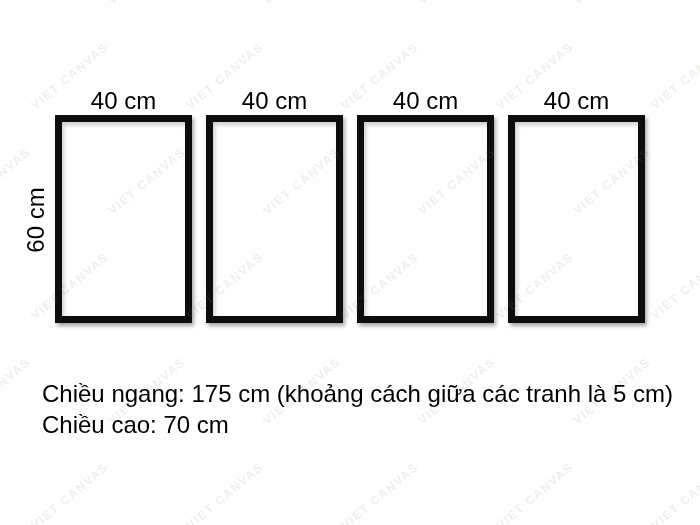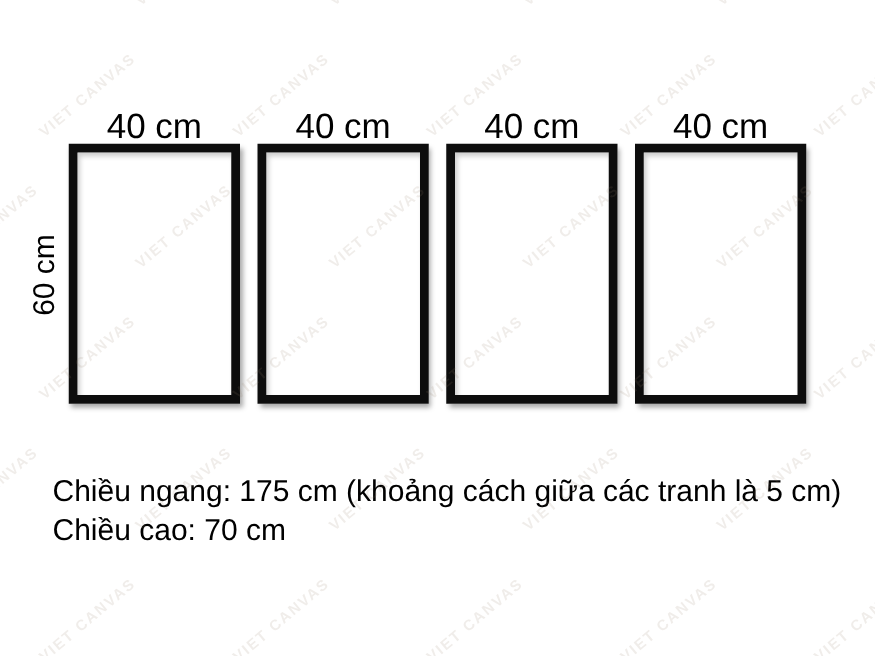--- a/index.html
+++ b/index.html
@@ -35,21 +35,21 @@
   .frame-wrap {
     position: absolute;
     top: 87px;
     width: 137px;
   }
   .frame-label {
     width: 100%;
     height: 28px;
     line-height: 28px;
     text-align: center;
-    font-size: 28px;
+    font-size: 24px;
     white-space: nowrap;
   }
   .frame {
     box-sizing: border-box;
     width: 137px;
     height: 208px;
     border: 7px solid var(--frame-border, #0d0d0d);
     background: #ffffff;
     box-shadow: 2px 3px 4px rgba(0,0,0,0.35),
                 inset 2px 3px 4px rgba(0,0,0,0.20);

